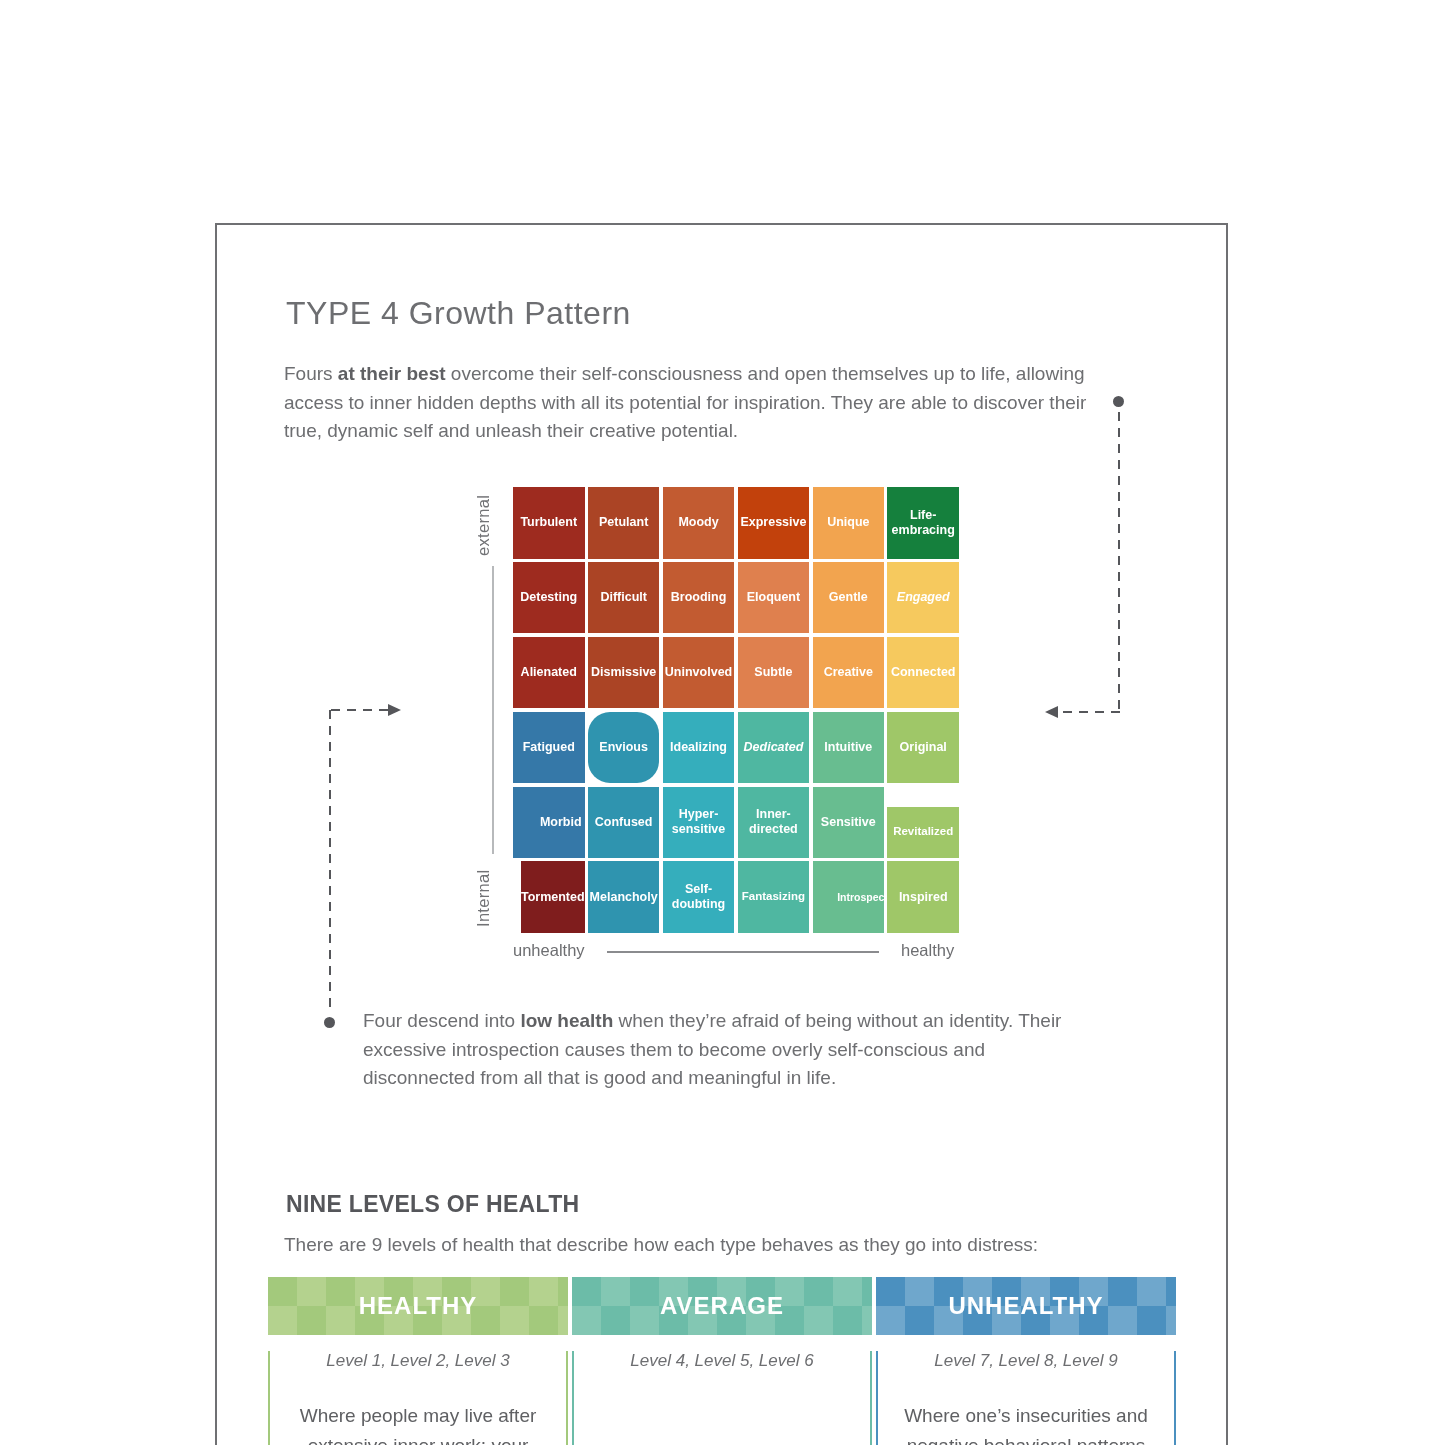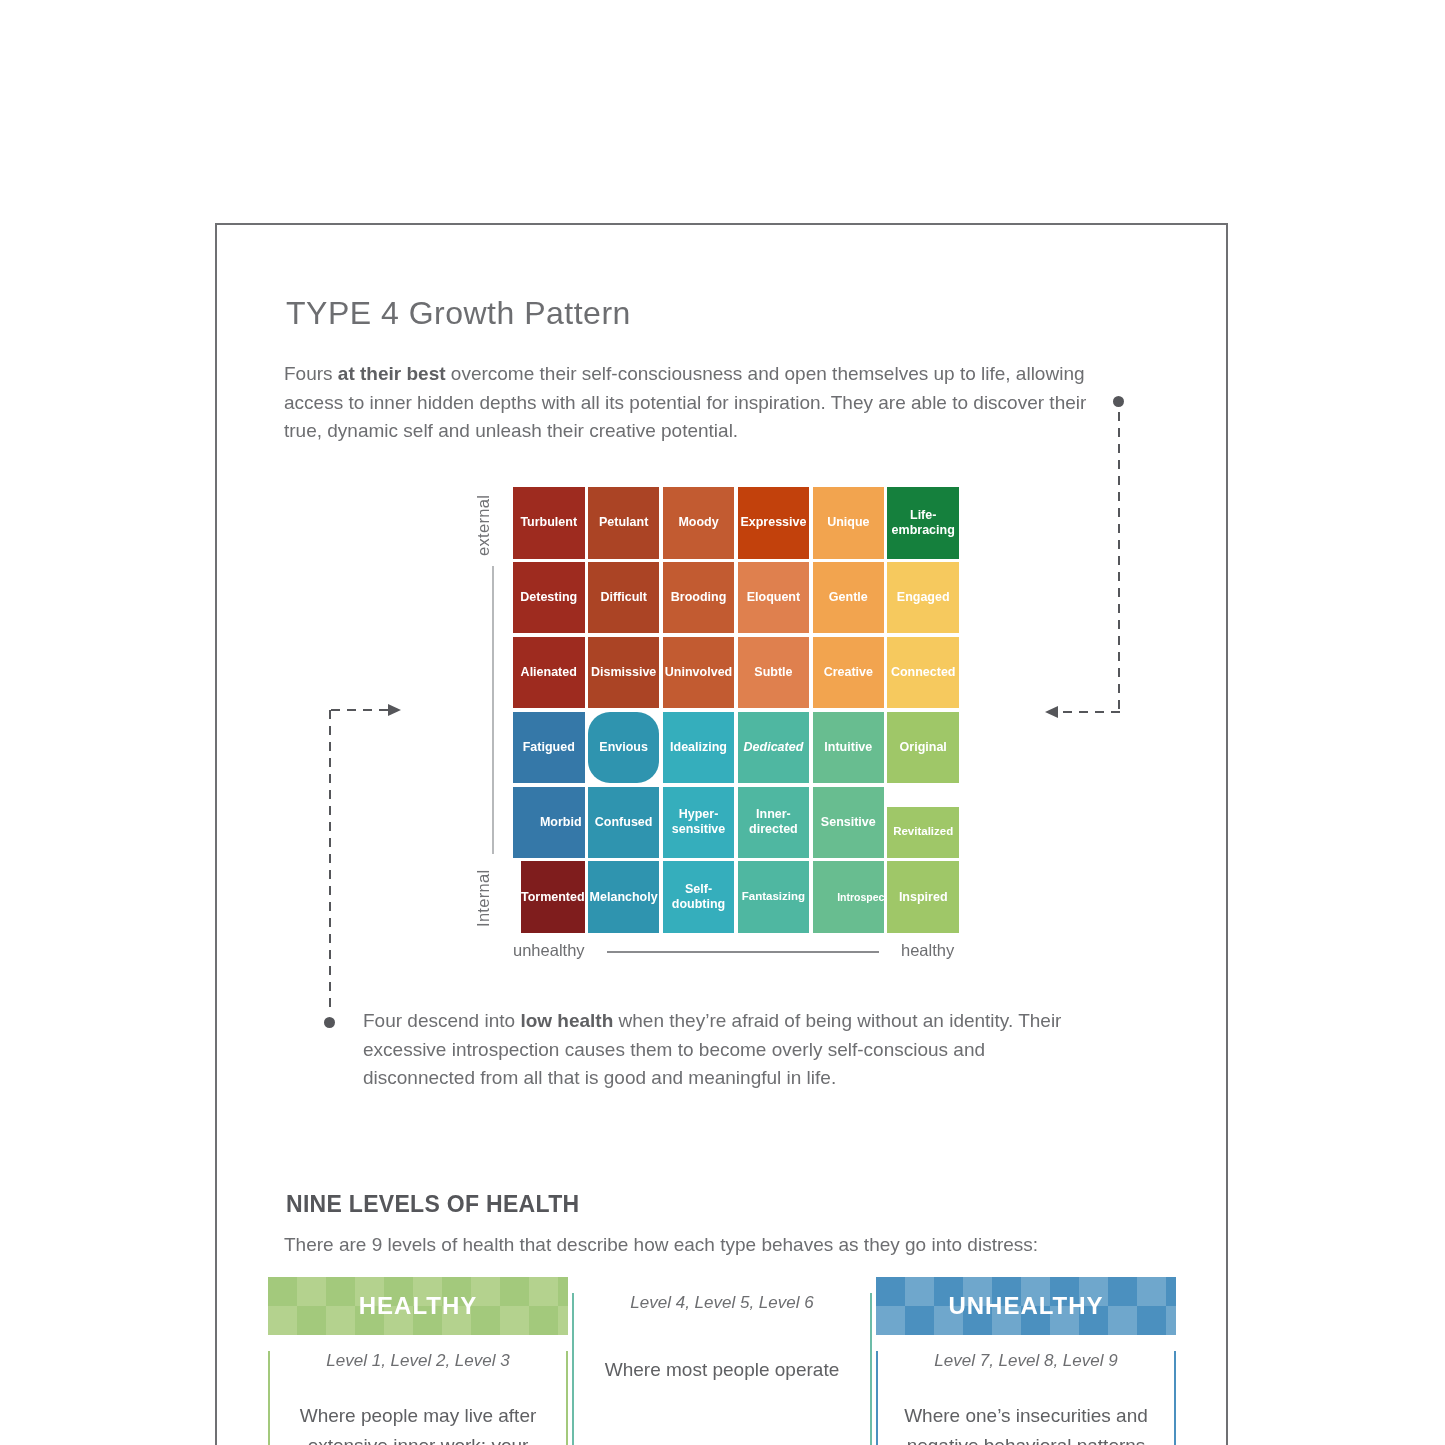--- a/index.html
+++ b/index.html
@@ -83,21 +83,21 @@
     <div class="cell" style="background: rgb(171, 68, 37);">Petulant</div>
     <div class="cell" style="background: rgb(194, 91, 49);">Moody</div>
     <div class="cell" style="background: #c2410c;">Expressive</div>
     <div class="cell" style="background: rgb(242, 164, 79);">Unique</div>
     <div class="cell" style="background: #15803d;">Life-embracing</div>
     <div class="cell" style="background: rgb(158, 43, 31);">Detesting</div>
     <div class="cell" style="background: rgb(171, 68, 37);">Difficult</div>
     <div class="cell" style="background: rgb(194, 91, 49);">Brooding</div>
     <div class="cell" style="background: rgb(223, 128, 78);">Eloquent</div>
     <div class="cell" style="background: rgb(242, 164, 79);">Gentle</div>
-    <div class="cell" style="background: rgb(246, 201, 94);">Engaged</div>
+    <div class="cell" style="background: rgb(246, 201, 94); font-style: italic;">Engaged</div>
     <div class="cell" style="background: rgb(158, 43, 31);">Alienated</div>
     <div class="cell" style="background: rgb(171, 68, 37);">Dismissive</div>
     <div class="cell" style="background: rgb(194, 91, 49);">Uninvolved</div>
     <div class="cell" style="background: rgb(223, 128, 78);">Subtle</div>
     <div class="cell" style="background: rgb(242, 164, 79);">Creative</div>
     <div class="cell" style="background: rgb(246, 201, 94);">Connected</div>
     <div class="cell" style="background: rgb(53, 120, 168);">Fatigued</div>
     <div class="cell" style="background: rgb(47, 148, 175); border-radius: 22px;">Envious</div>
     <div class="cell" style="background: rgb(53, 174, 188);">Idealizing</div>
     <div class="cell" style="background: rgb(79, 183, 161); font-style: italic;">Dedicated</div>
@@ -129,23 +129,23 @@
 <div id="levels-table" class="abs levels-table">
     <div>
       <div class="lvl-header" style="background: repeating-conic-gradient(rgb(180, 210, 142) 0%, rgb(180, 210, 142) 25%, rgb(163, 201, 124) 0%, rgb(163, 201, 124) 50%) 0% 0% / 58px 58px;">HEALTHY</div>
       <div class="lvl-body" style="border-color: rgb(163, 201, 124);">
         <div class="lvl-levels">Level 1, Level 2, Level 3</div>
         <div class="lvl-text">Where people may live after
 extensive inner work; your</div>
       </div>
     </div>
     <div>
+      <div class="lvl-header" style="background: repeating-conic-gradient(rgb(131, 199, 179) 0%, rgb(131, 199, 179) 25%, rgb(108, 188, 168) 0%, rgb(108, 188, 168) 50%) 0% 0% / 58px 58px;">AVERAGE</div>
       <div class="lvl-body" style="border-color: rgb(108, 188, 168);">
         <div class="lvl-levels">Level 4, Level 5, Level 6</div>
-        <div class="lvl-text" style="margin-top: 42px;">Where most people operate</div>
       </div>
     </div>
     <div>
       <div class="lvl-header" style="background: repeating-conic-gradient(rgb(111, 167, 204) 0%, rgb(111, 167, 204) 25%, rgb(75, 144, 191) 0%, rgb(75, 144, 191) 50%) 0% 0% / 58px 58px;">UNHEALTHY</div>
       <div class="lvl-body" style="border-color: rgb(75, 144, 191);">
         <div class="lvl-levels">Level 7, Level 8, Level 9</div>
         <div class="lvl-text">Where one’s insecurities and
 negative behavioral patterns</div>
       </div>
     </div>

